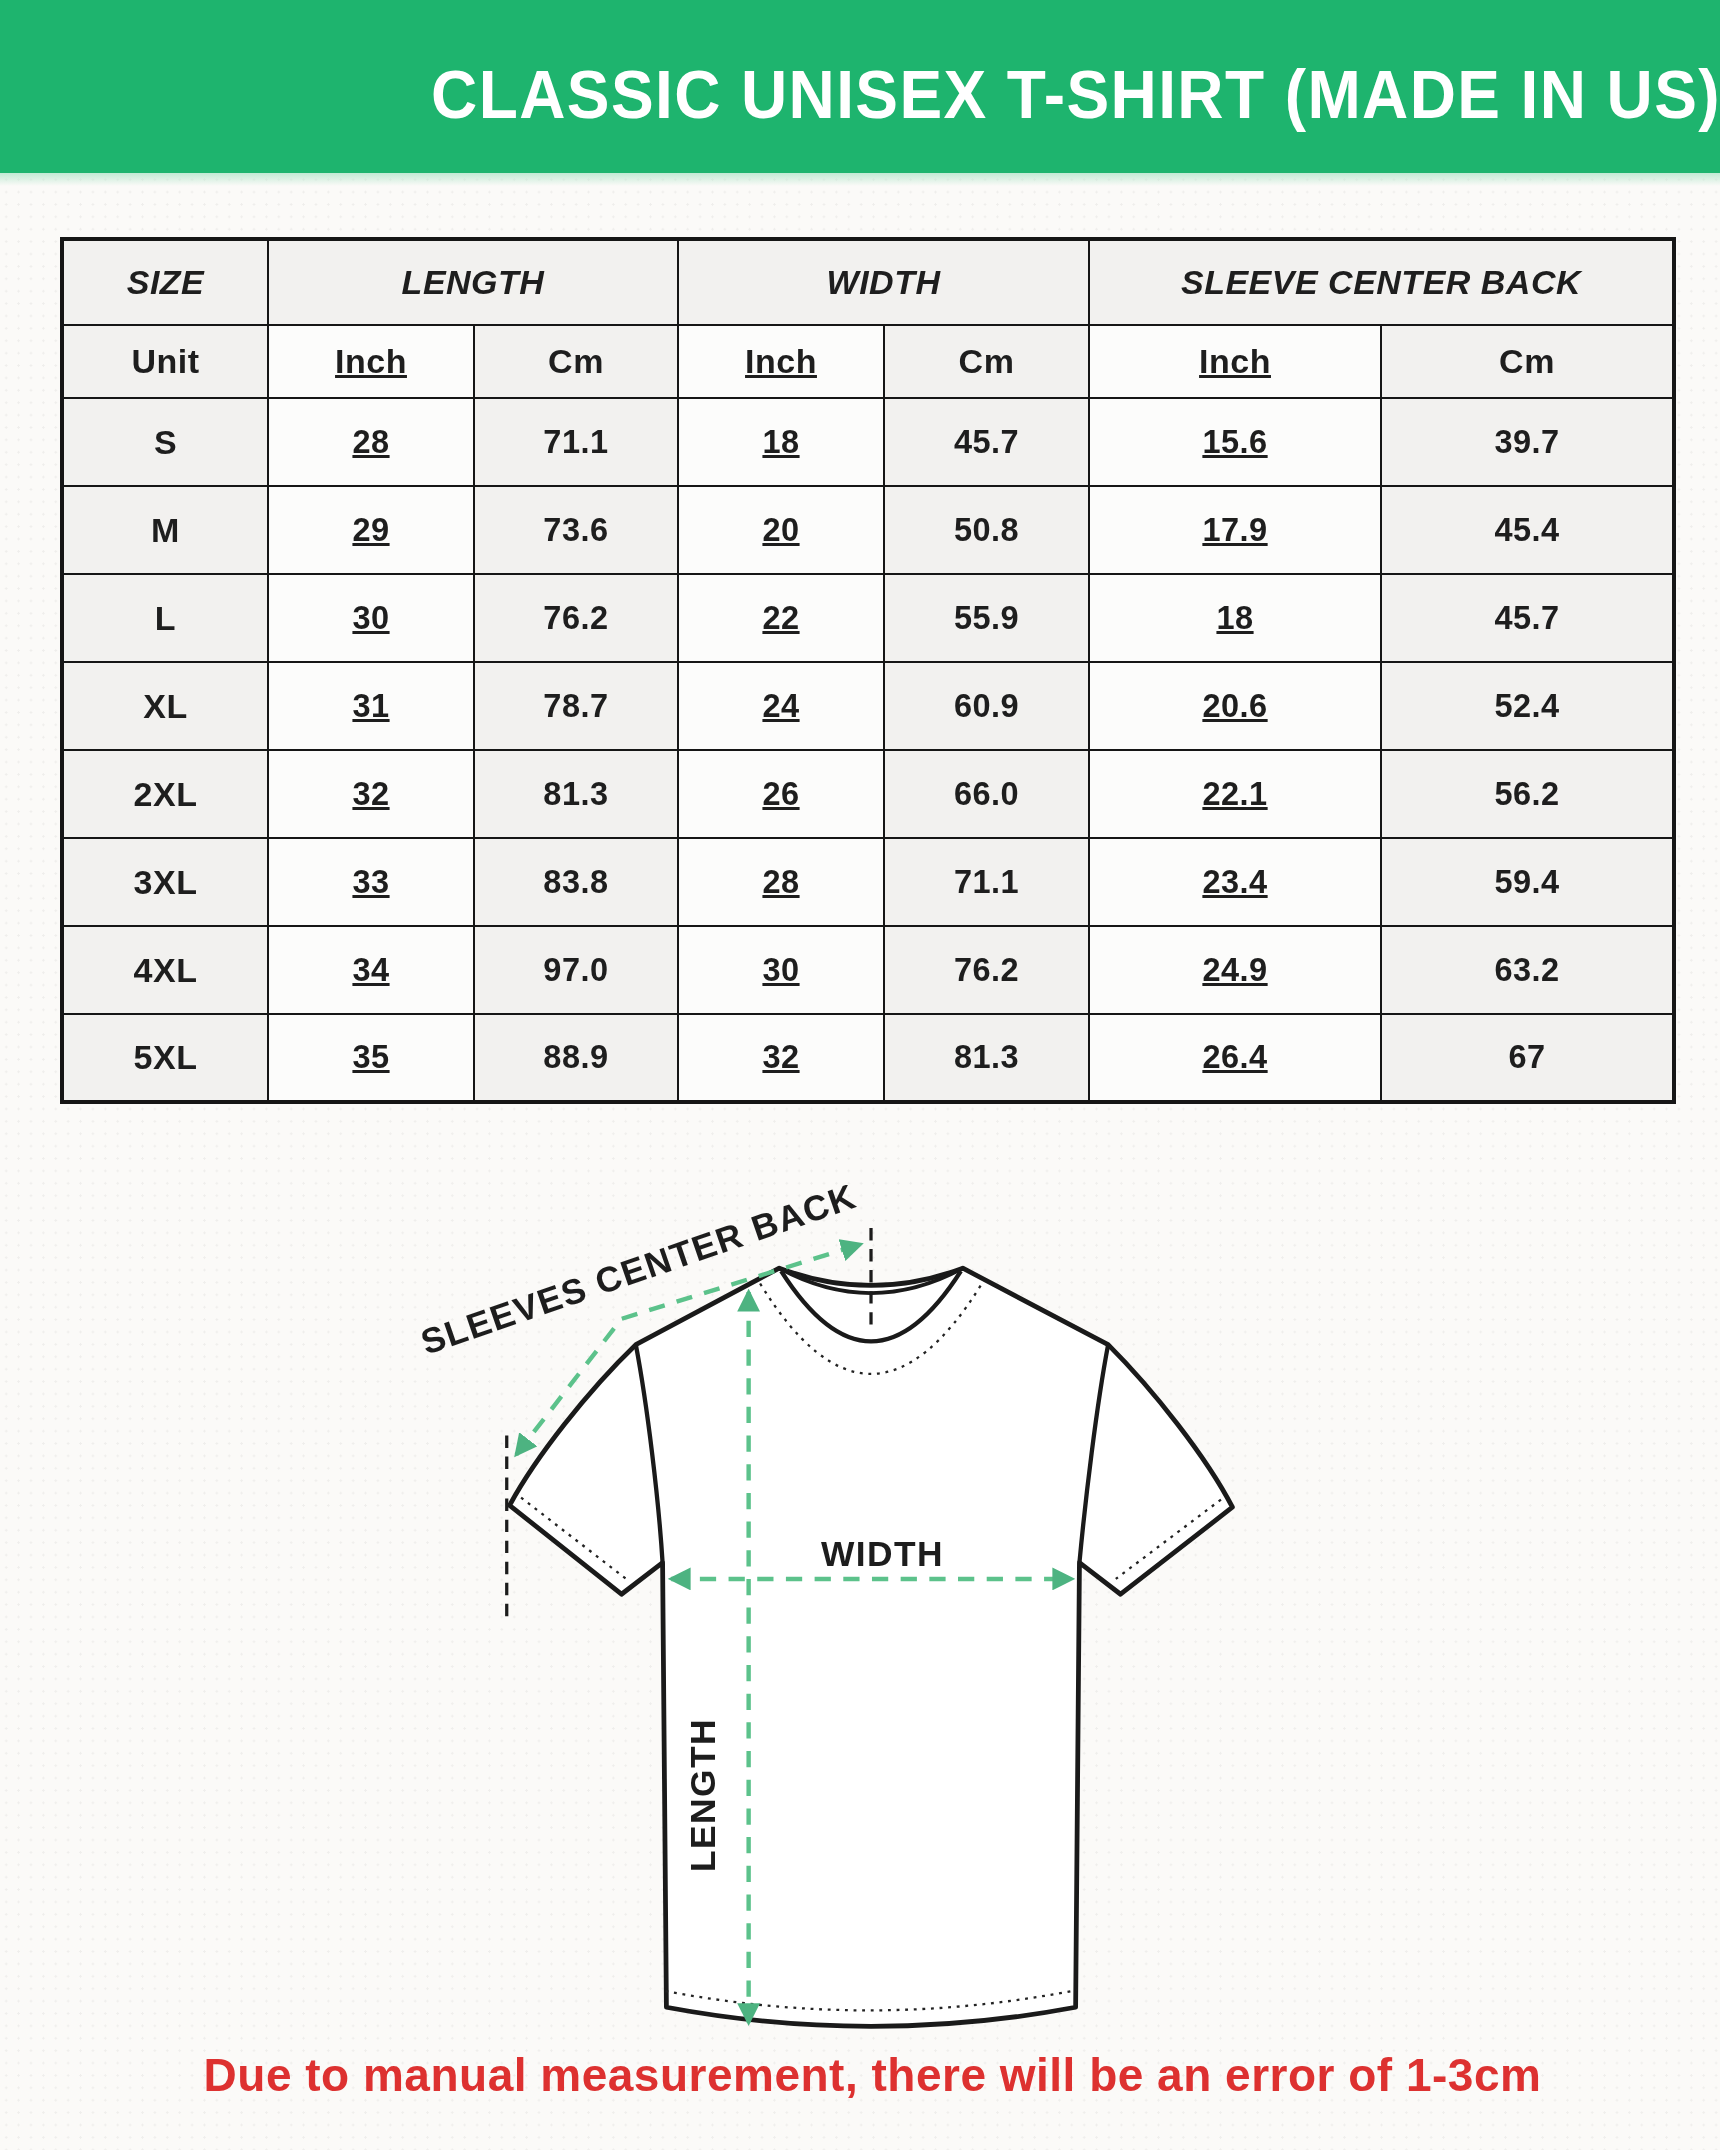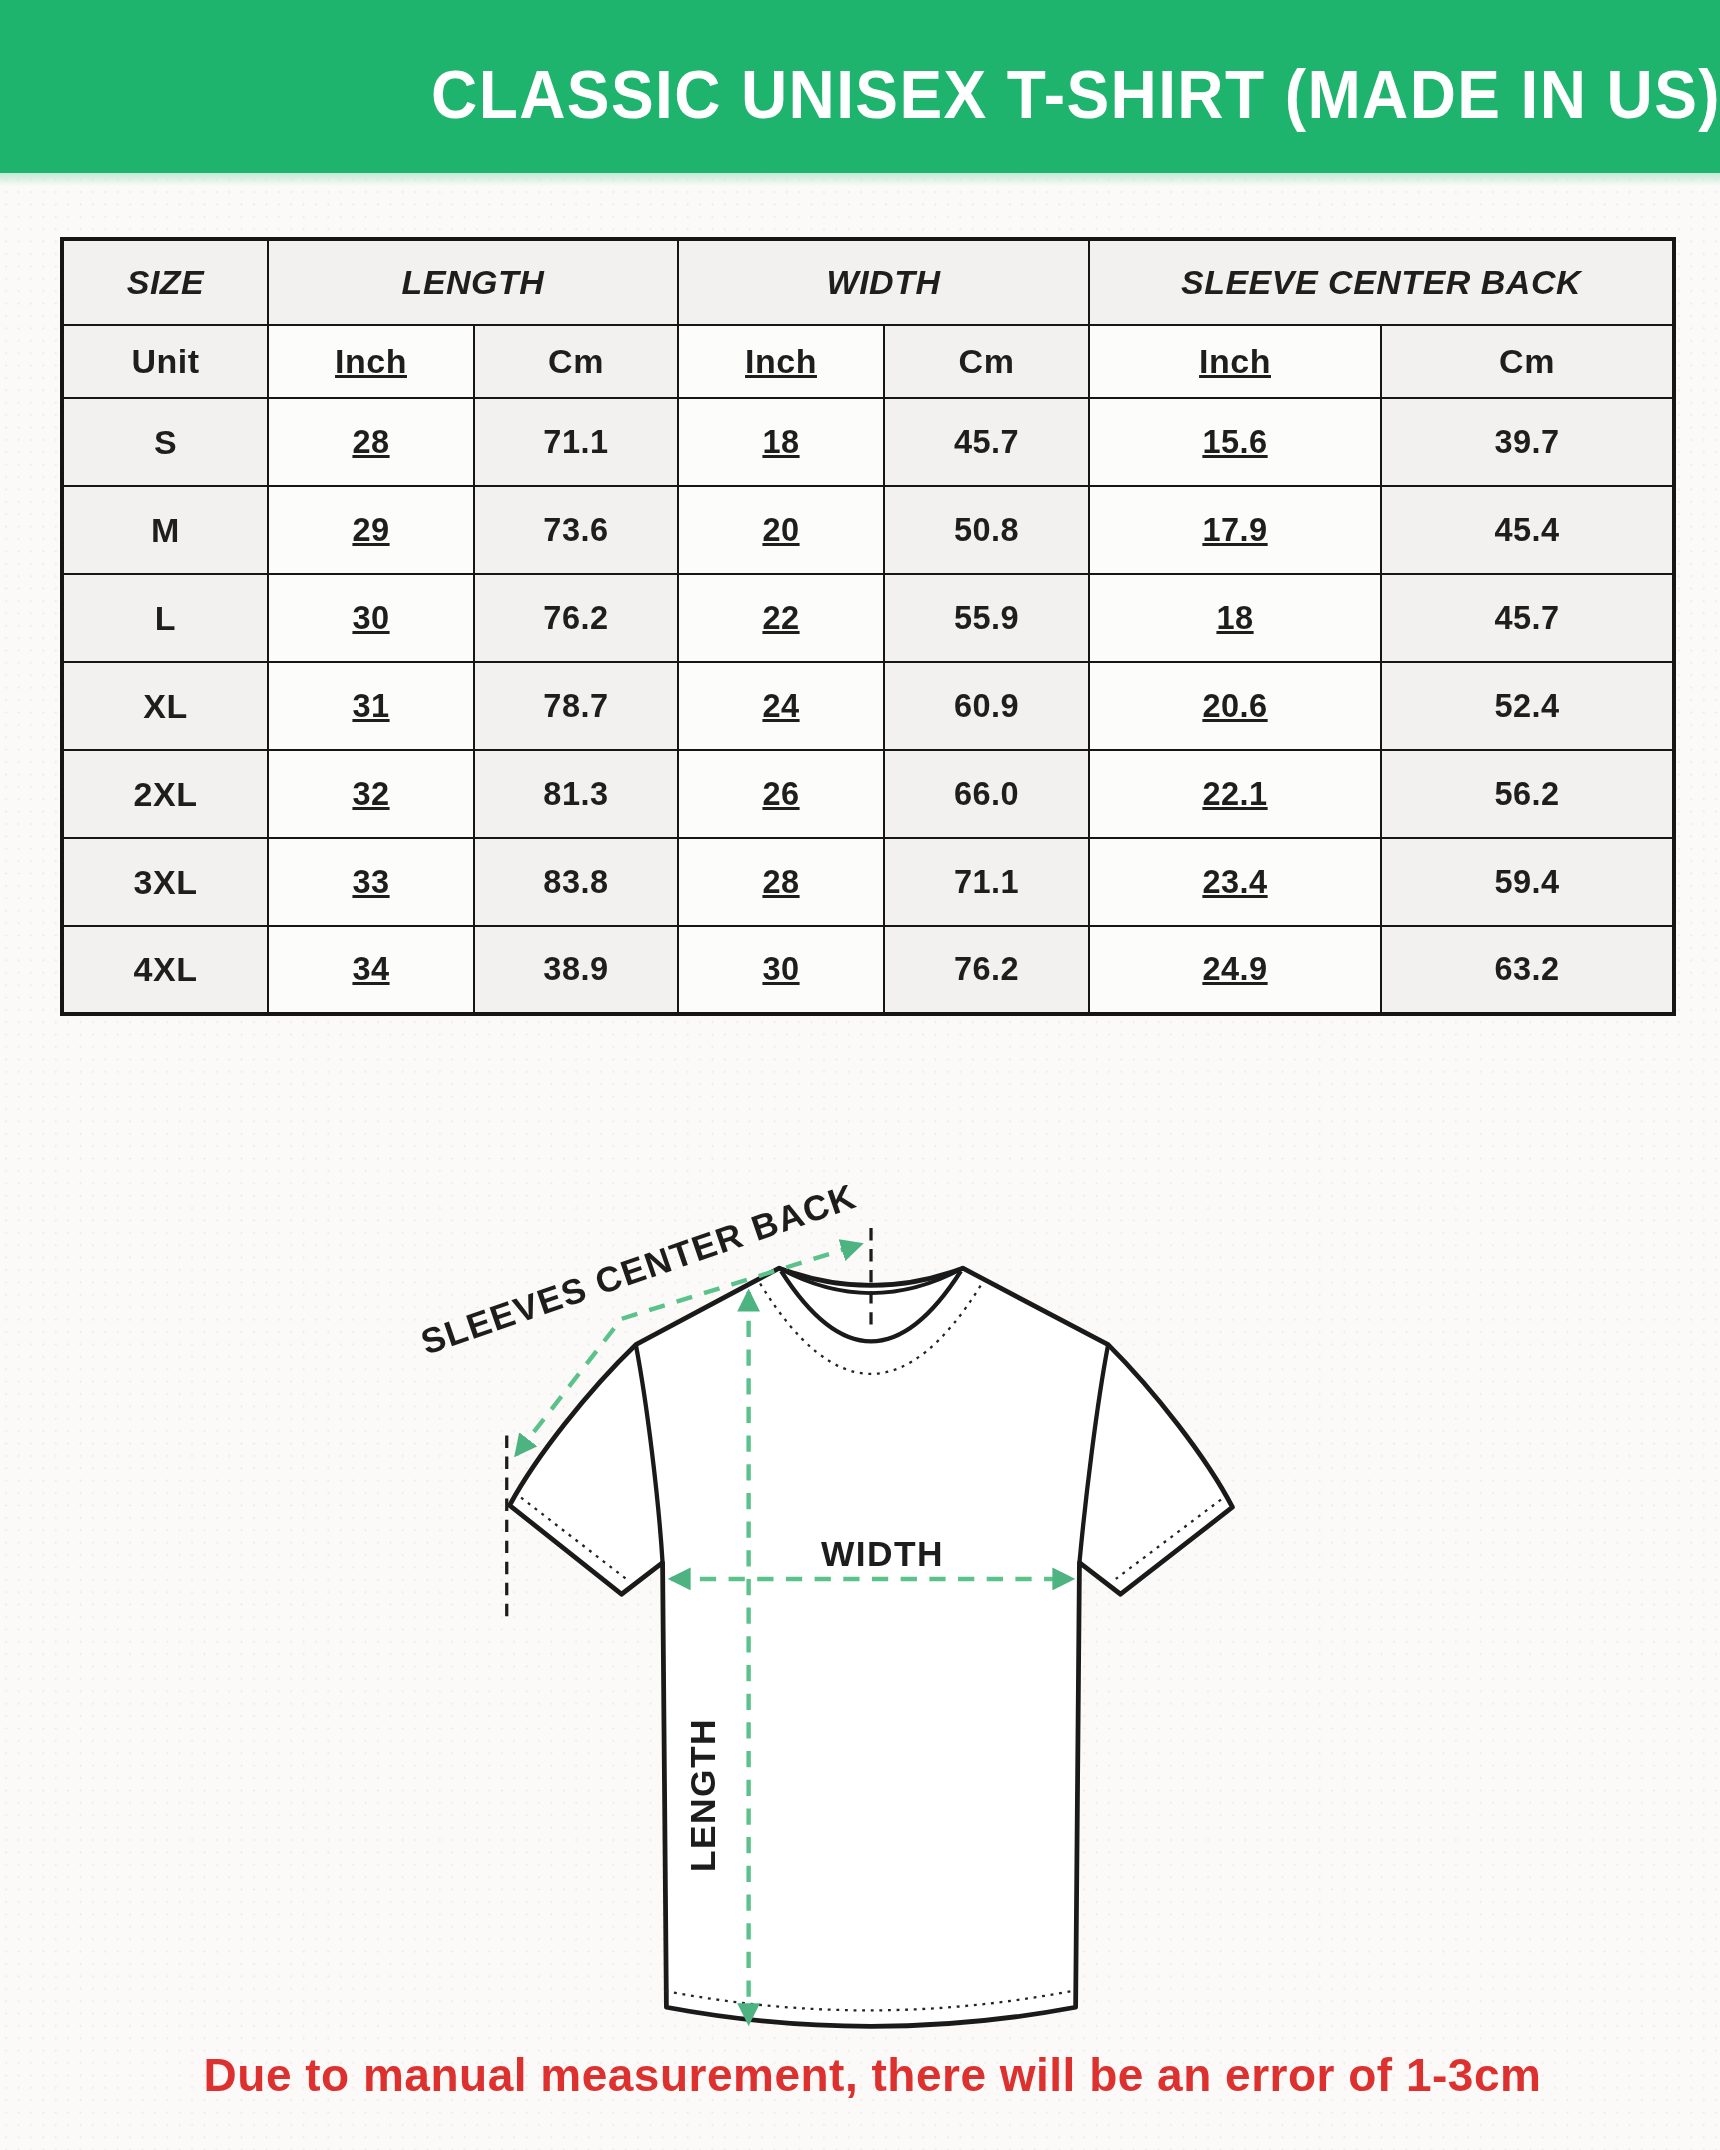--- a/index.html
+++ b/index.html
@@ -162,25 +162,34 @@
         <td class="cw val">33</td>
         <td class="cg val">83.8</td>
         <td class="cw val">28</td>
         <td class="cg val">71.1</td>
         <td class="cw val">23.4</td>
         <td class="cg val">59.4</td>
       </tr>
       <tr class="row-data">
         <td class="cg hdr">4XL</td>
         <td class="cw val">34</td>
-        <td class="cg val">38.9</td>
+        <td class="cg val">97.0</td>
         <td class="cw val">30</td>
         <td class="cg val">76.2</td>
         <td class="cw val">24.9</td>
         <td class="cg val">63.2</td>
+      </tr>
+      <tr class="row-data">
+        <td class="cg hdr">5XL</td>
+        <td class="cw val">35</td>
+        <td class="cg val">88.9</td>
+        <td class="cw val">32</td>
+        <td class="cg val">81.3</td>
+        <td class="cw val">26.4</td>
+        <td class="cg val">67</td>
       </tr>
     </tbody>
   </table>
 
   <svg class="diagram" viewBox="0 0 1800 912">
     <defs>
       <marker id="garrow" viewBox="0 0 10 10" refX="8.5" refY="5" markerWidth="5.2" markerHeight="5.2" orient="auto-start-reverse">
         <path d="M0,0 L10,5 L0,10 Z" fill="#4db381"></path>
       </marker>
     </defs>

